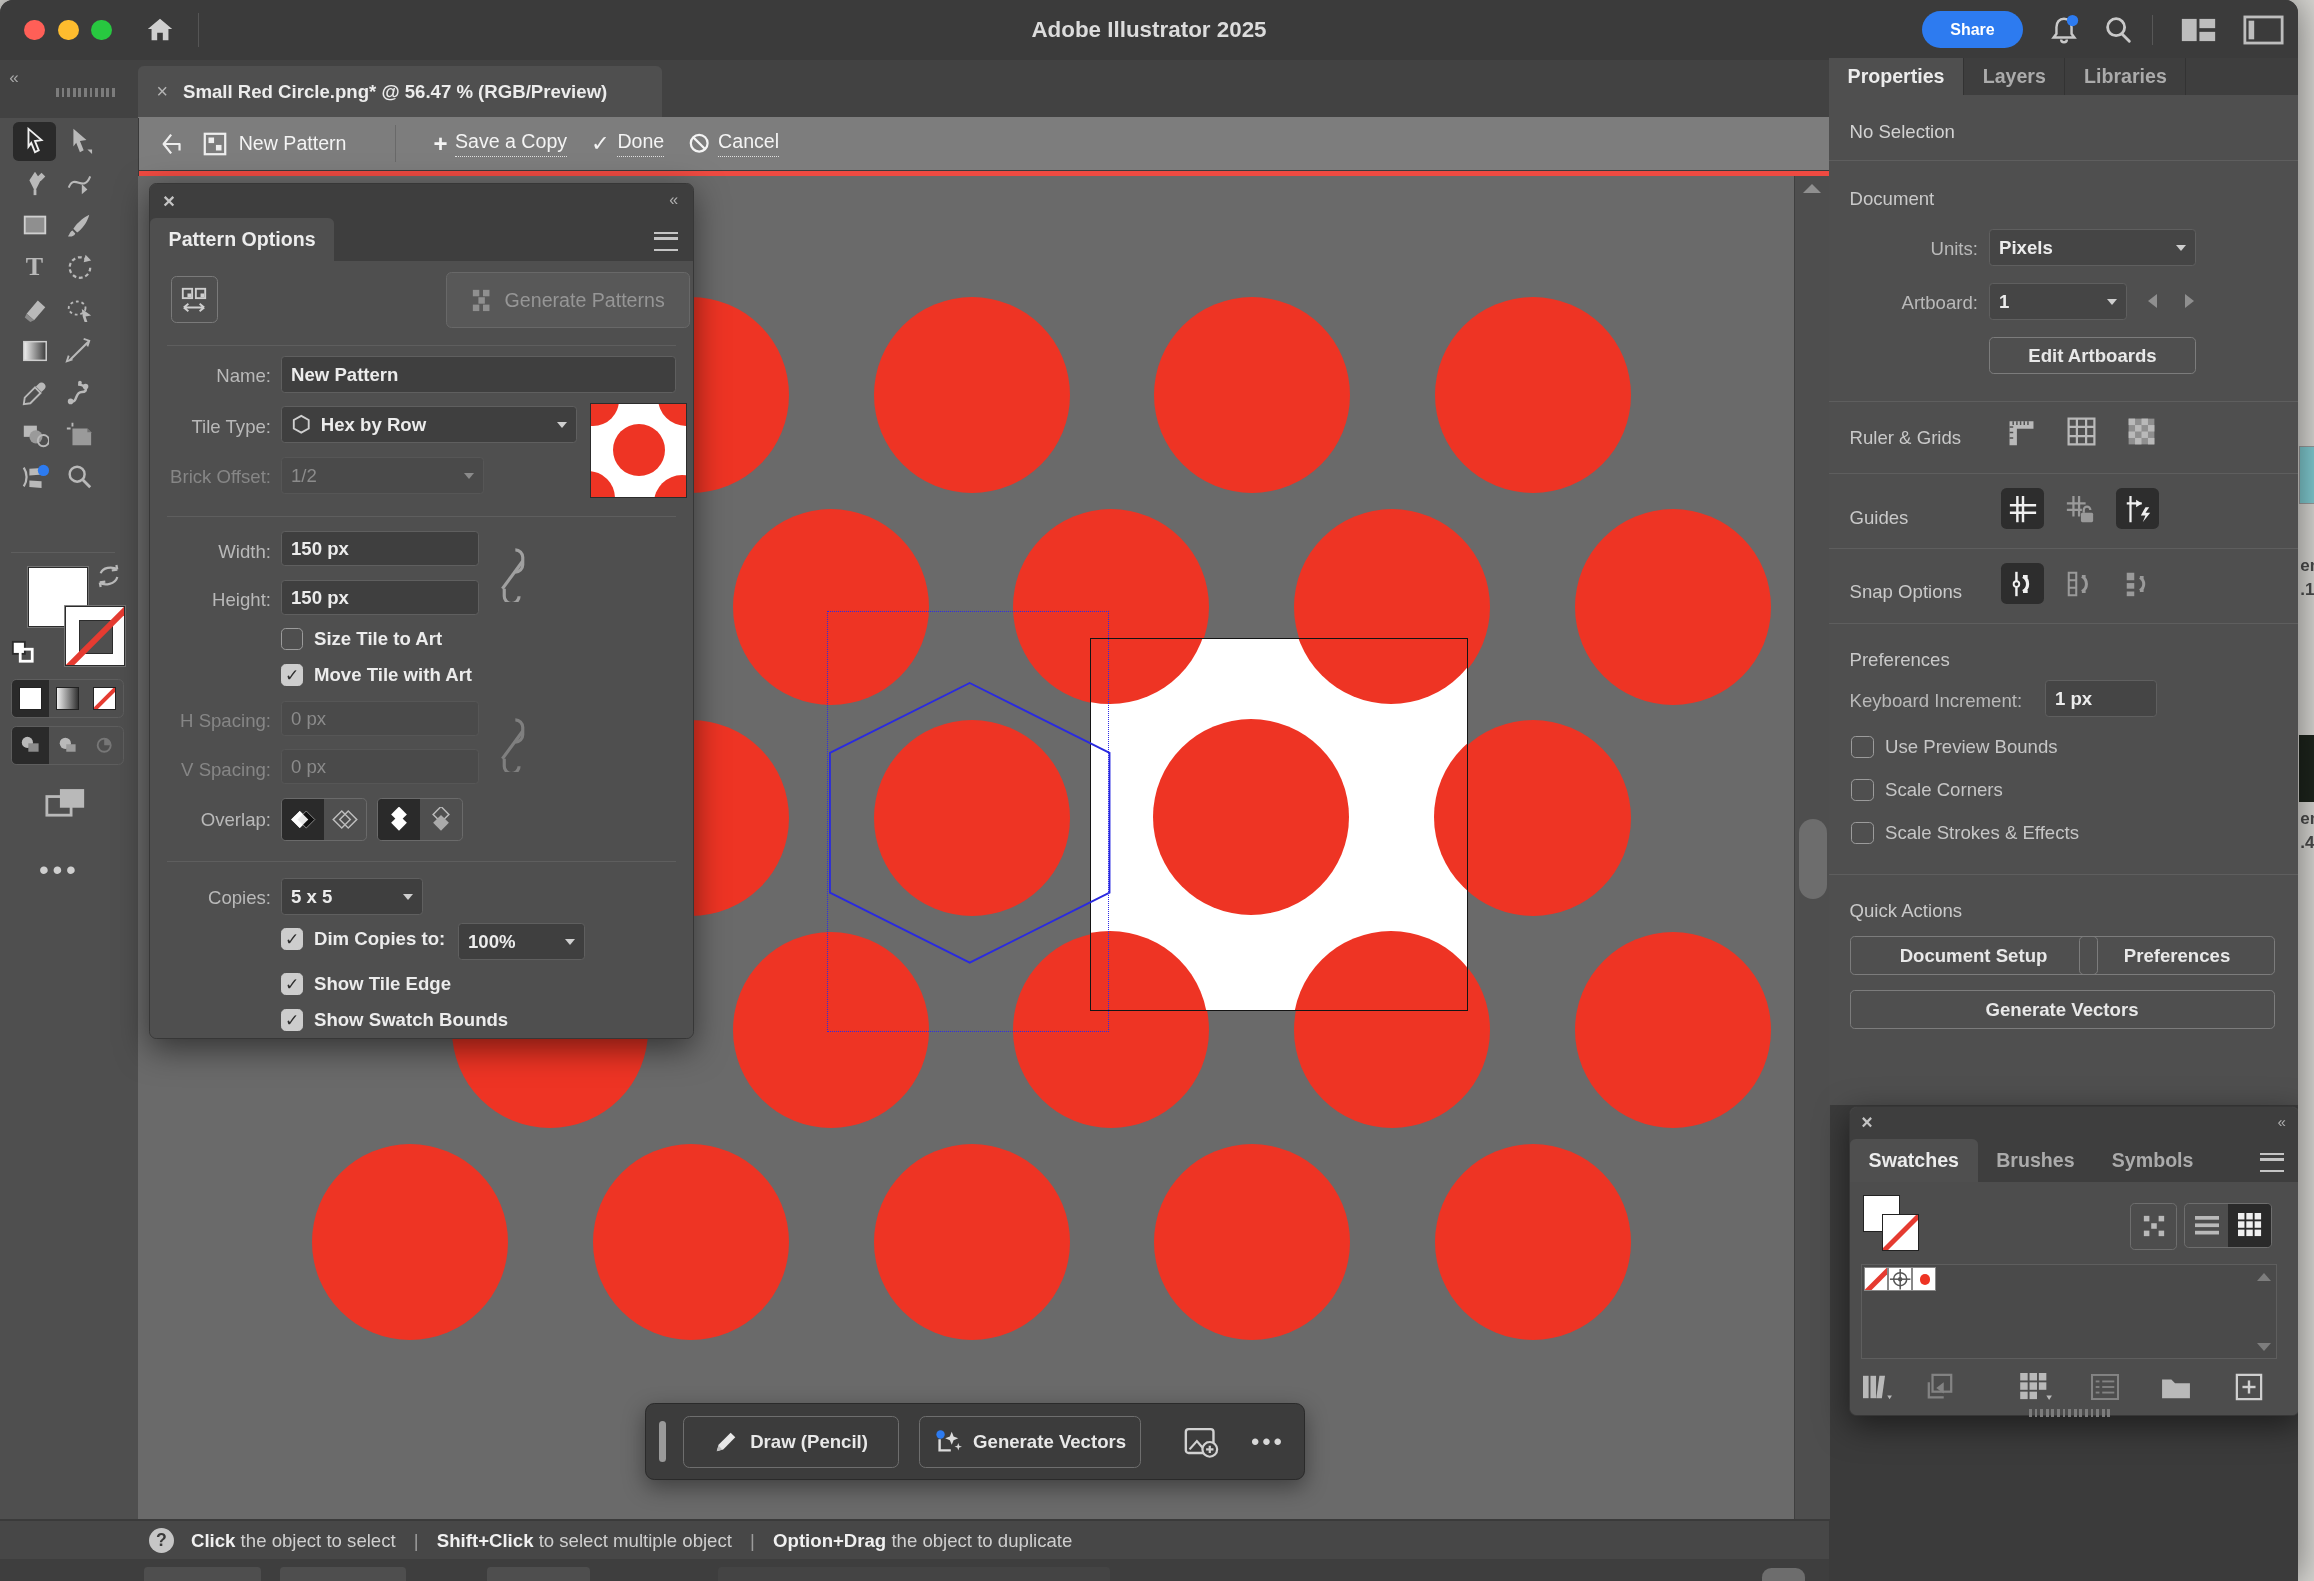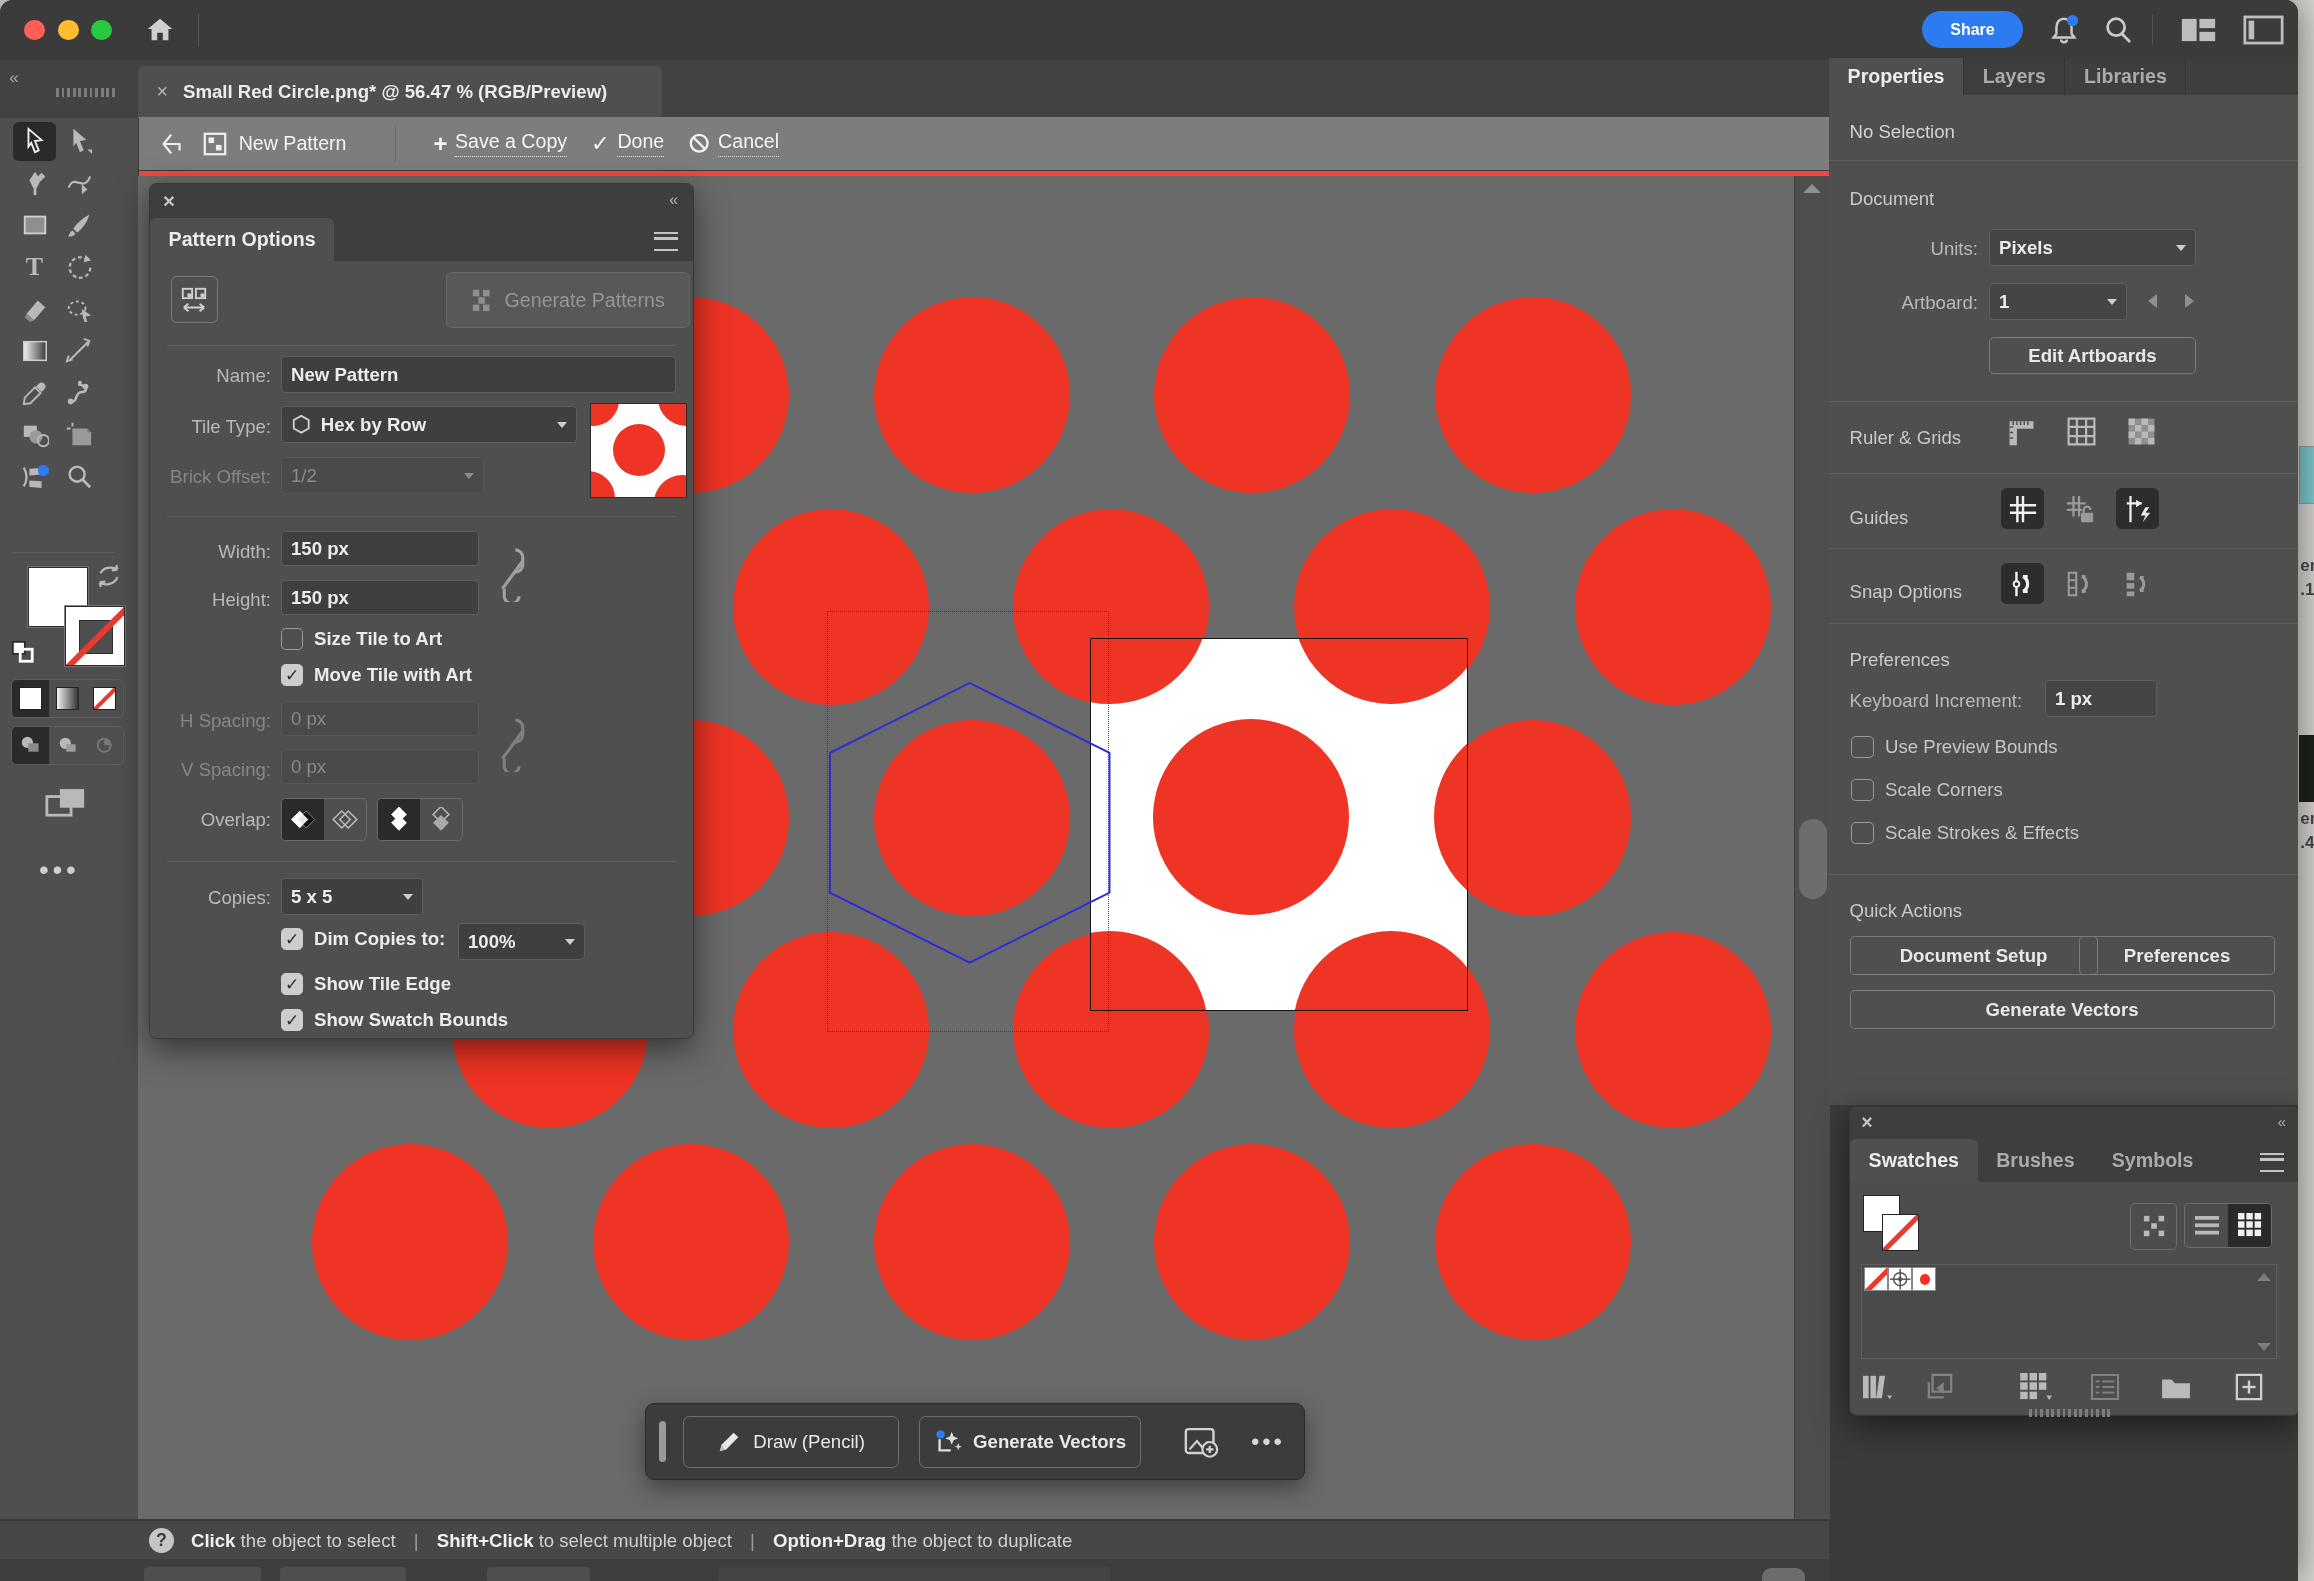--- a/index.html
+++ b/index.html
@@ -63,20 +63,21 @@
   <div class="abs" style="left:0;top:0;width:2298px;height:60px;background:#3b3b3b;">
     <div class="abs" style="left:24px;top:19.6px;width:20.5px;height:20.5px;border-radius:50%;background:#ff5f57;"></div>
     <div class="abs" style="left:58px;top:19.6px;width:20.5px;height:20.5px;border-radius:50%;background:#febc2e;"></div>
     <div class="abs" style="left:91px;top:19.6px;width:20.5px;height:20.5px;border-radius:50%;background:#28c840;"></div>
     <div class="abs" style="left:145px;top:15px;">
       <svg width="30" height="30" viewBox="0 0 32 32">
           <path d="M16 4 L29 15 H25 V27 H19 V19 H13 V27 H7 V15 H3 Z" fill="#cfcfcf"></path>
         </svg>
     </div>
     <div class="abs" style="left:198px;top:13px;width:0.9px;height:34px;background:#555;"></div>
+    <div class="abs" style="left:0;top:17px;width:2298px;text-align:center;color:#dcdcdc;font-size:22.4px;font-weight:bold;">Adobe Illustrator 2025</div>
     <div class="abs" style="left:1922px;top:11.2px;width:101px;height:37px;border-radius:18.6px;background:#2d7bf0;display:flex;align-items:center;justify-content:center;">
       <span style="color:#fff;font-size:16px;font-weight:bold;">Share</span>
     </div>
     <div class="abs" style="left:2047px;top:13px;">
       <svg width="34" height="34" viewBox="0 0 36 36">
         <path d="M18 6 C13 6 10 10 10 15 L10 22 L7 26 H29 L26 22 L26 15 C26 10 23 6 18 6 Z" fill="none" stroke="#c9c9c9" stroke-width="2.6"></path>
         <path d="M15 28 a3 3 0 0 0 6 0" fill="none" stroke="#c9c9c9" stroke-width="2.6"></path>
         <circle cx="27" cy="8" r="6" fill="#2d7bf0"></circle>
       </svg>
     </div>
@@ -812,21 +813,21 @@
     </div>
   </div>
 
   <div class="abs" style="left:645px;top:1403px;width:658px;height:75px;background:#3c3c3c;border:1.9px solid #2a2a2a;border-radius:9.3px;box-shadow:0 7.5px 22.4px rgba(0,0,0,.4);display:flex;align-items:center;">
     <div style="width:6.5px;height:41px;border-radius:3.7px;background:#9a9a9a;margin:0 17px 0 13px;"></div>
     <div class="btn" style="width:216px;height:52px;border-color:#6e6e6e;border-radius:6.5px;">
       <svg width="26" height="26" viewBox="0 0 28 28" style="margin-right:11.2px;">
         <path d="M4 24 L6 17 L19 4 L24 9 L11 22 Z" fill="#e8e8e8"></path>
           <path d="M4 24 l6 -2 -4 -4 z" fill="#bdbdbd"></path>
       </svg>
-      <span style="font-weight:normal;">Draw (Pencil)</span>
+      <span style="font-weight:bold;">Draw (Pencil)</span>
     </div>
     <div class="btn" style="width:222px;height:52px;border-color:#6e6e6e;border-radius:6.5px;margin-left:20.5px;">
       <svg width="28" height="28" viewBox="0 0 30 30" style="margin-right:11.2px;">
         <path d="M6 12 v12 h12" fill="none" stroke="#dcdcdc" stroke-width="2.6"></path>
         <path d="M19 4 l2 5 5 2 -5 2 -2 5 -2 -5 -5 -2 5 -2 z" fill="#dcdcdc"></path>
         <path d="M26 16 l1 3 3 1 -3 1 -1 3 -1 -3 -3 -1 3 -1 z" fill="#dcdcdc"></path>
         <circle cx="7" cy="7" r="4.5" fill="#2d7bf0"></circle>
       </svg>
       <span style="font-weight:bold;">Generate Vectors</span>
     </div>

